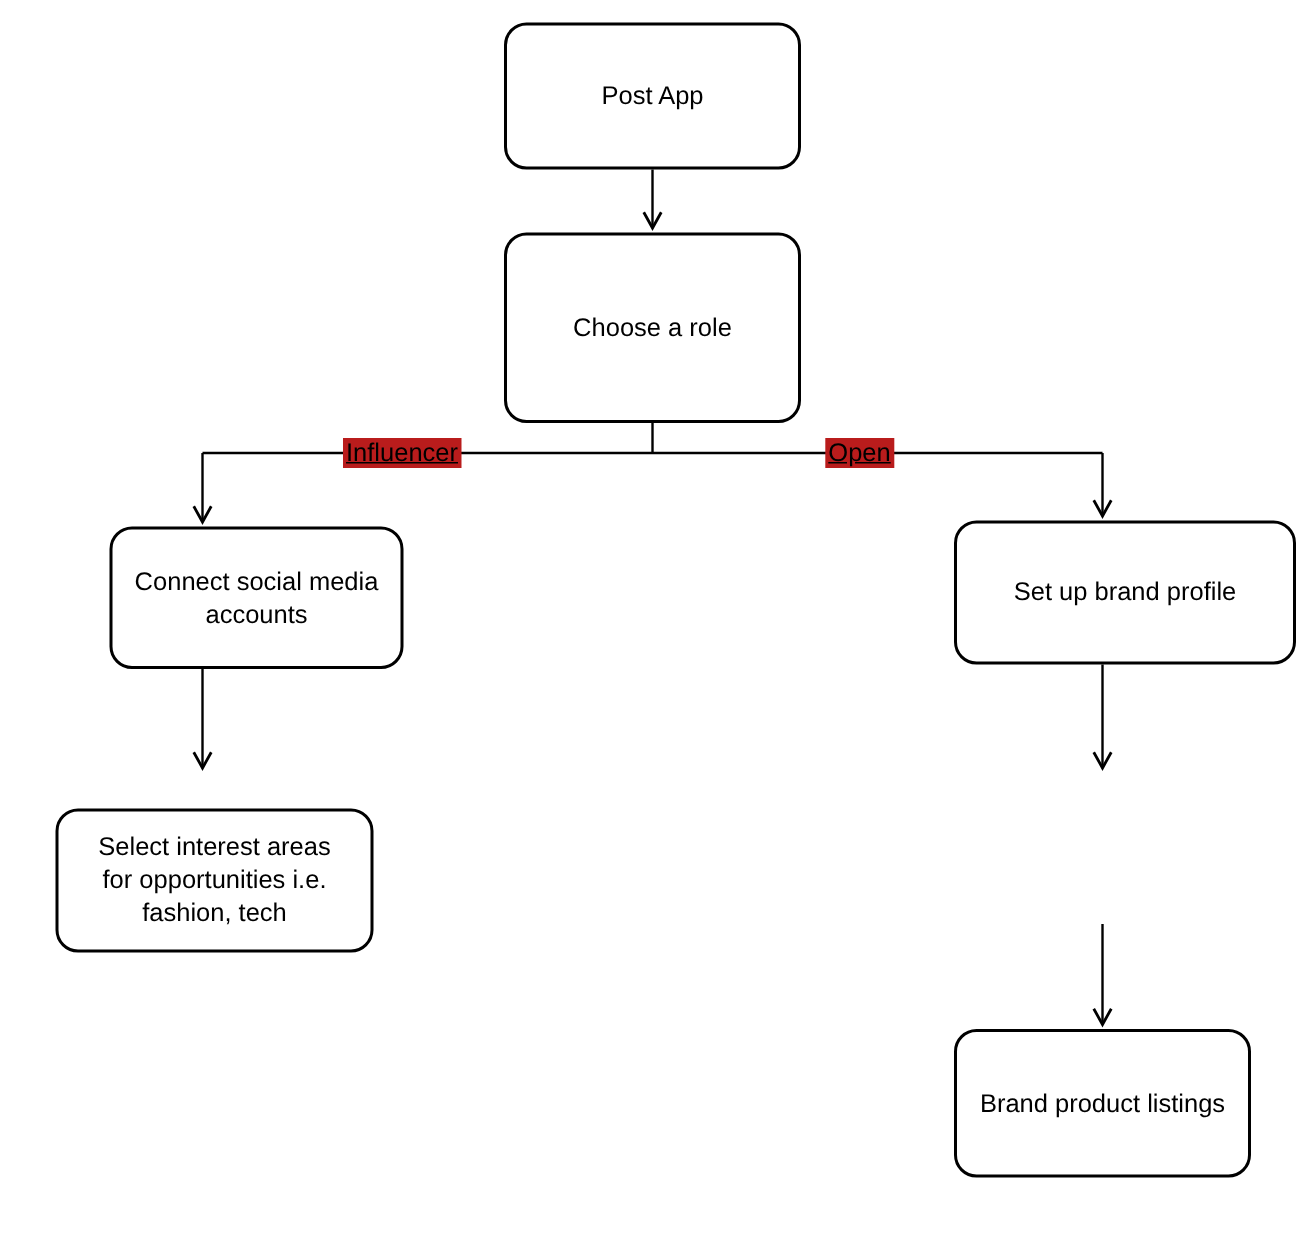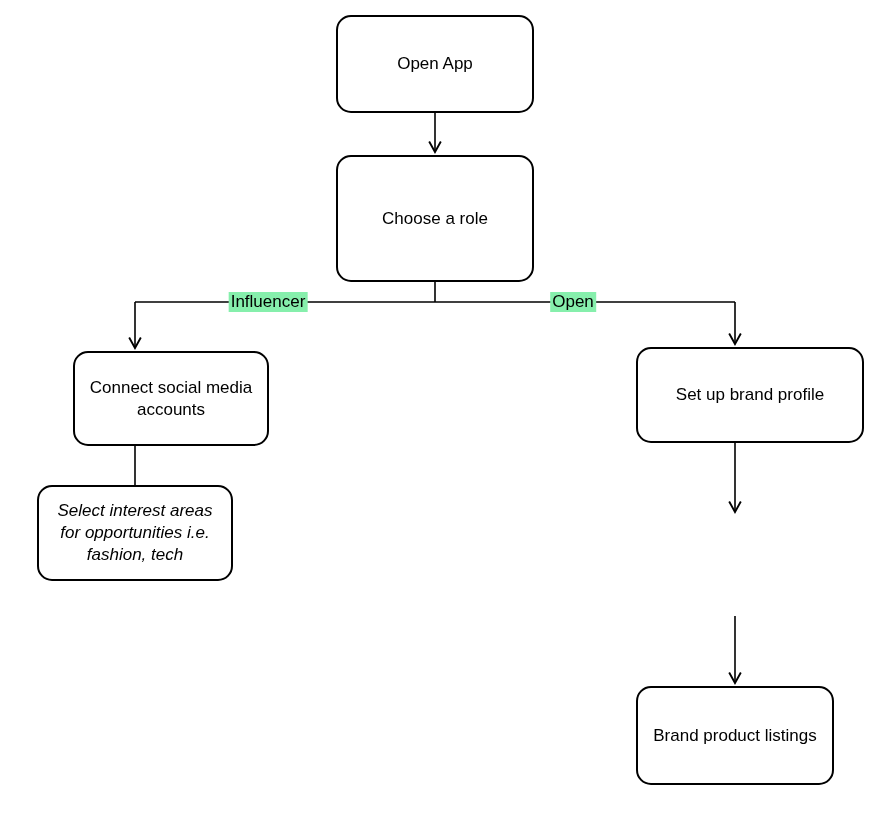--- a/index.html
+++ b/index.html
@@ -34,32 +34,33 @@
     justify-content: center;
     text-align: center;
     font-size: 17px;
     line-height: 22px;
     white-space: pre-line;
     padding: 4px 6px;
   }
   .node-open-app        { left: 336px; top: 15px;  width: 198px; height: 98px;  }
   .node-choose-role     { left: 336px; top: 155px; width: 198px; height: 127px;  }
   .node-connect-social  { left: 37px;  top: 351px; width: 196px; height: 95px; margin-left: 36px;  }
-  .node-select-interests{ left: 37px;  top: 485px; width: 196px; height: 96px; font-style: italic;  }
+  .node-select-interests{ left: 37px;  top: 539px; width: 212px; height: 96px;  }
   .node-brand-profile   { left: 636px; top: 347px; width: 228px; height: 96px;  }
   .node-target-audiences{ left: 636px; top: 515px; width: 198px; height: 101px; }
   .node-post-listings   { left: 636px; top: 686px; width: 198px; height: 99px;  }
   .edge-label {
     position: absolute;
     transform: translate(-50%, -50%);
-    background: #86efac;
+    background: #b91c1c;
     font-size: 17px;
     line-height: 20px;
     padding: 0 2px;
     white-space: nowrap;
+    text-decoration: underline;
   }
   .edge-label-influencer { left: 268px; top: 302px; }
   .edge-label-brand      { left: 573px; top: 302px; }
 </style>
 </head>
 <body>
 
 <div class="canvas">
 
   <svg class="edges-svg" viewBox="0 0 872 836" xmlns="http://www.w3.org/2000/svg">
@@ -82,21 +83,21 @@
     <line x1="135" y1="446" x2="135" y2="512" stroke="#000000" stroke-width="1.6" marker-end="url(#arrow)"></line>
 
     <line x1="735" y1="443" x2="735" y2="512" stroke="#000000" stroke-width="1.6" marker-end="url(#arrow)"></line>
 
     <line x1="735" y1="616" x2="735" y2="683" stroke="#000000" stroke-width="1.6" marker-end="url(#arrow)"></line>
   </svg>
 
   <span class="edge-label edge-label-influencer">Influencer</span>
   <span class="edge-label edge-label-brand">Open</span>
 
-  <div class="node node-open-app">Open App</div>
+  <div class="node node-open-app">Post App</div>
 
   <div class="node node-choose-role">Choose a role</div>
 
   <div class="node node-connect-social">Connect social media
 accounts</div>
 
   <div class="node node-select-interests">Select interest areas
 for opportunities i.e.
 fashion, tech</div>
 

